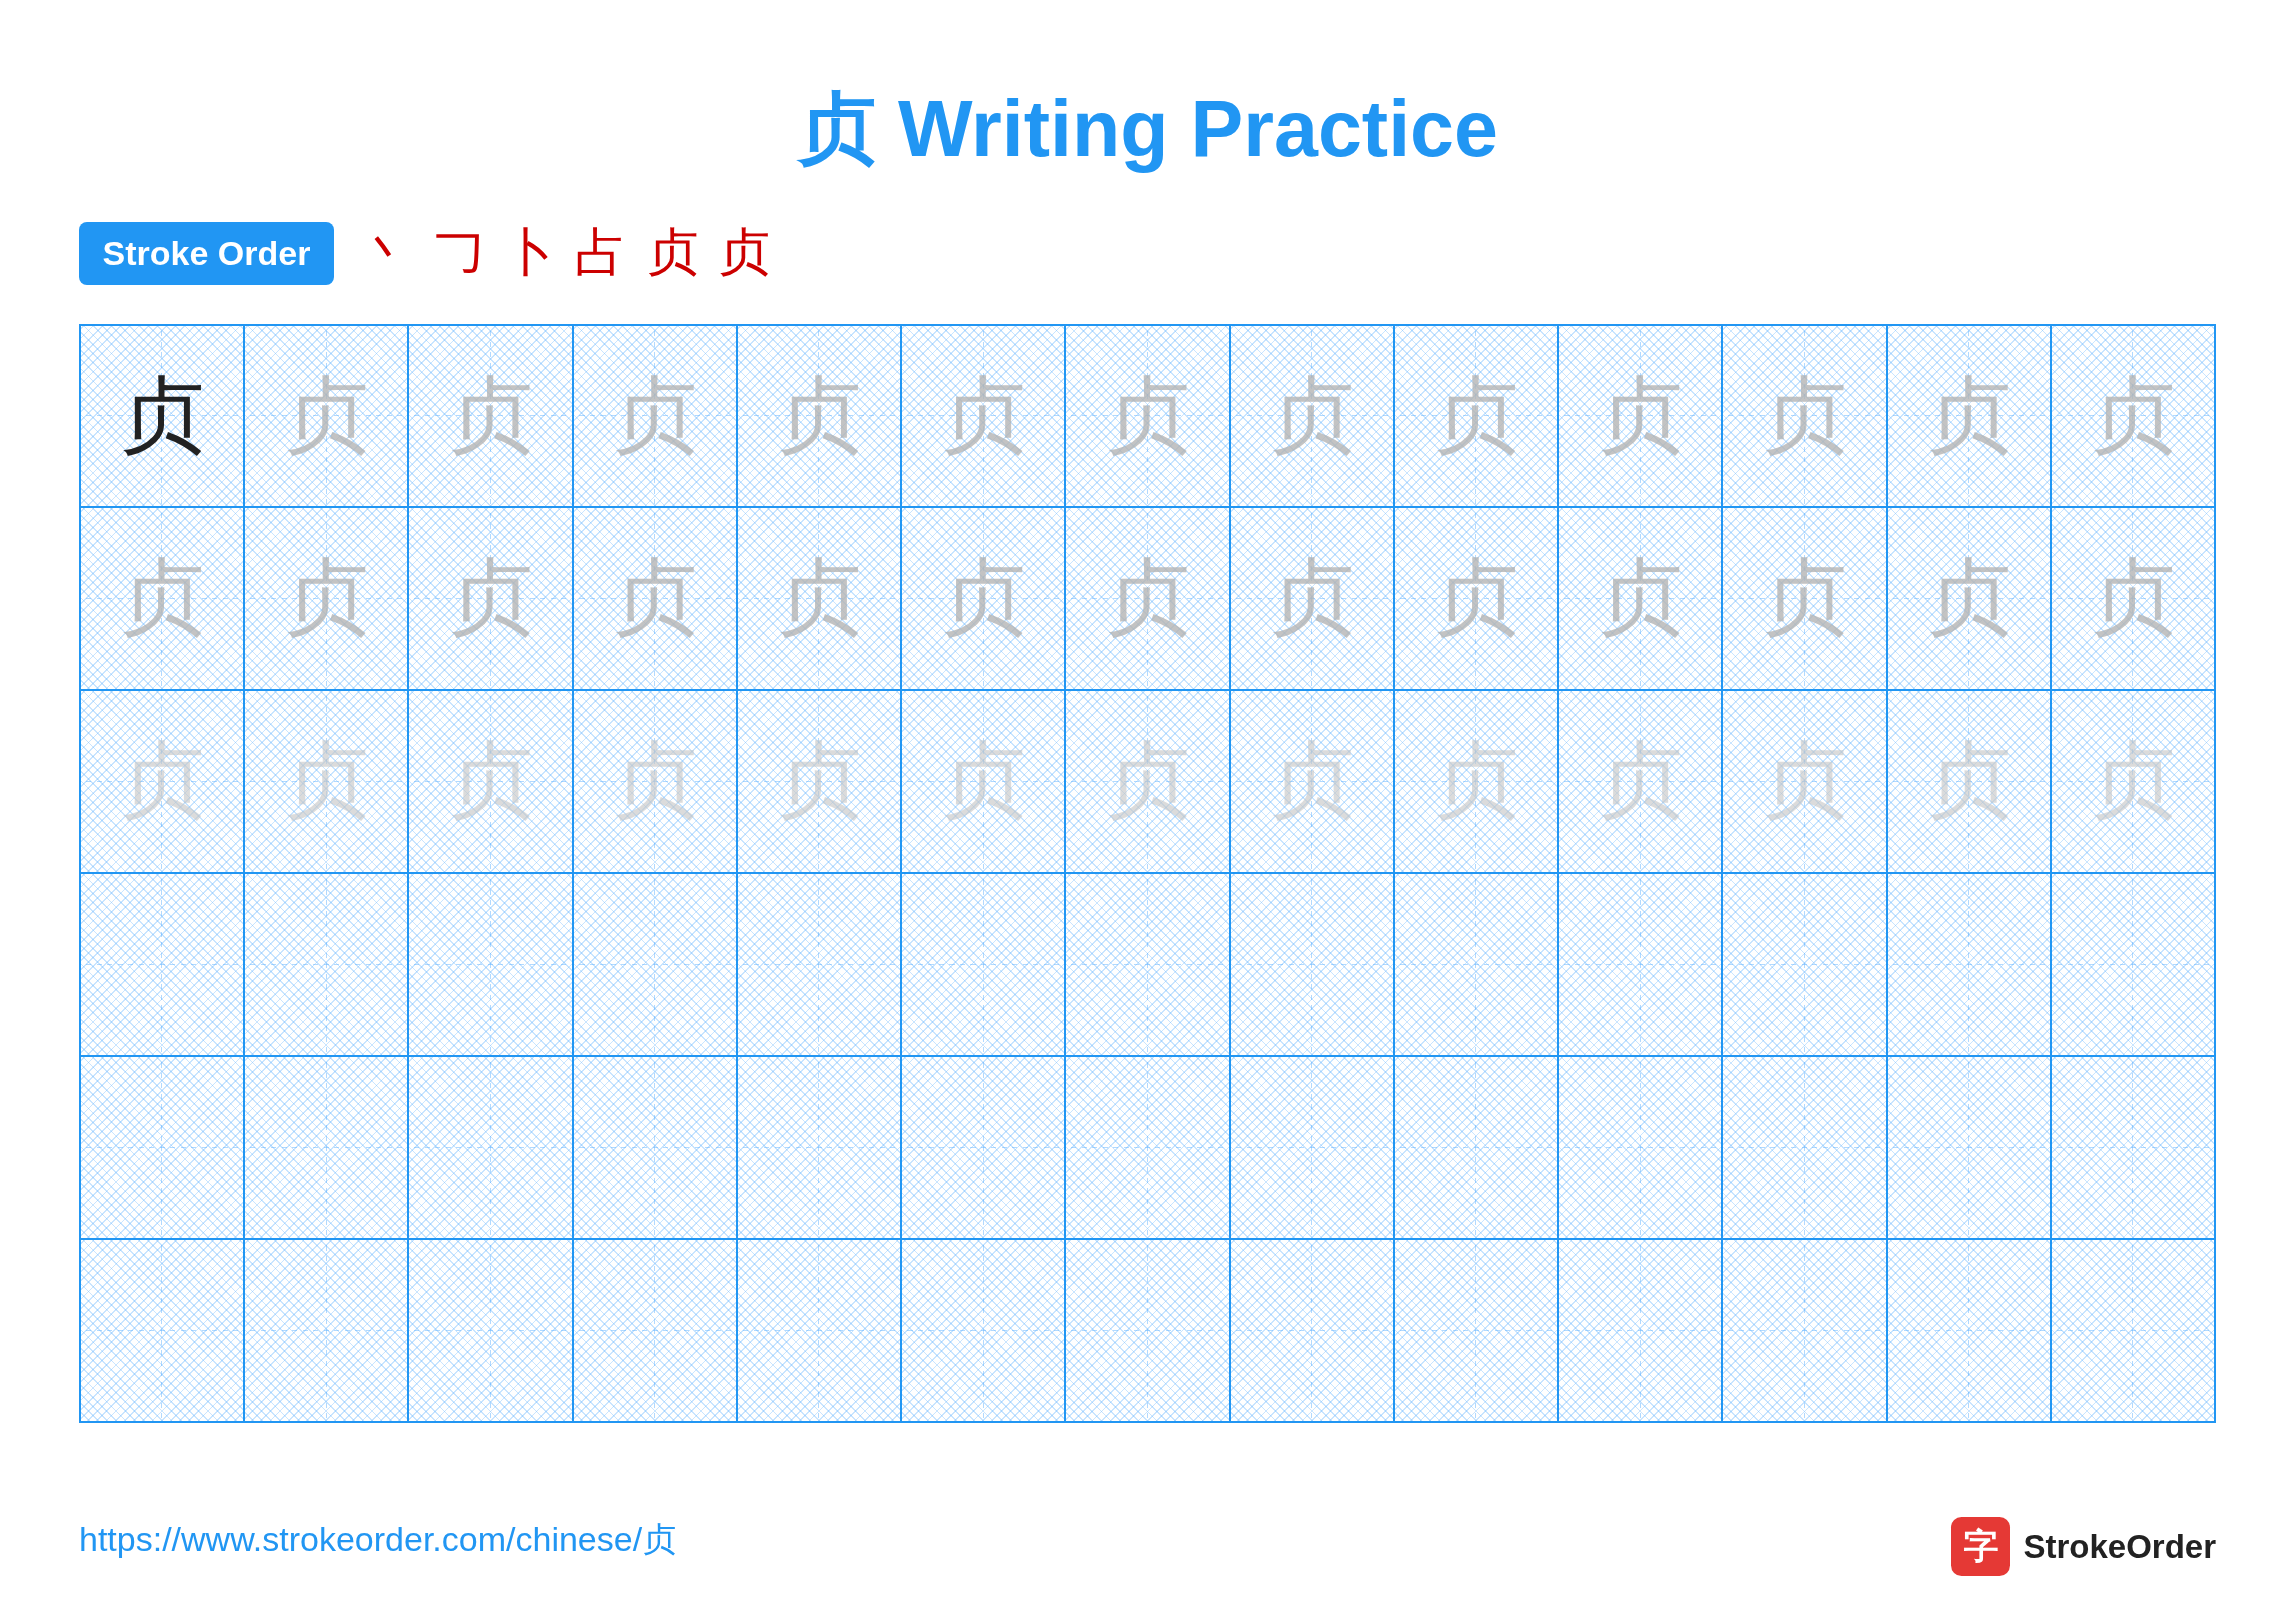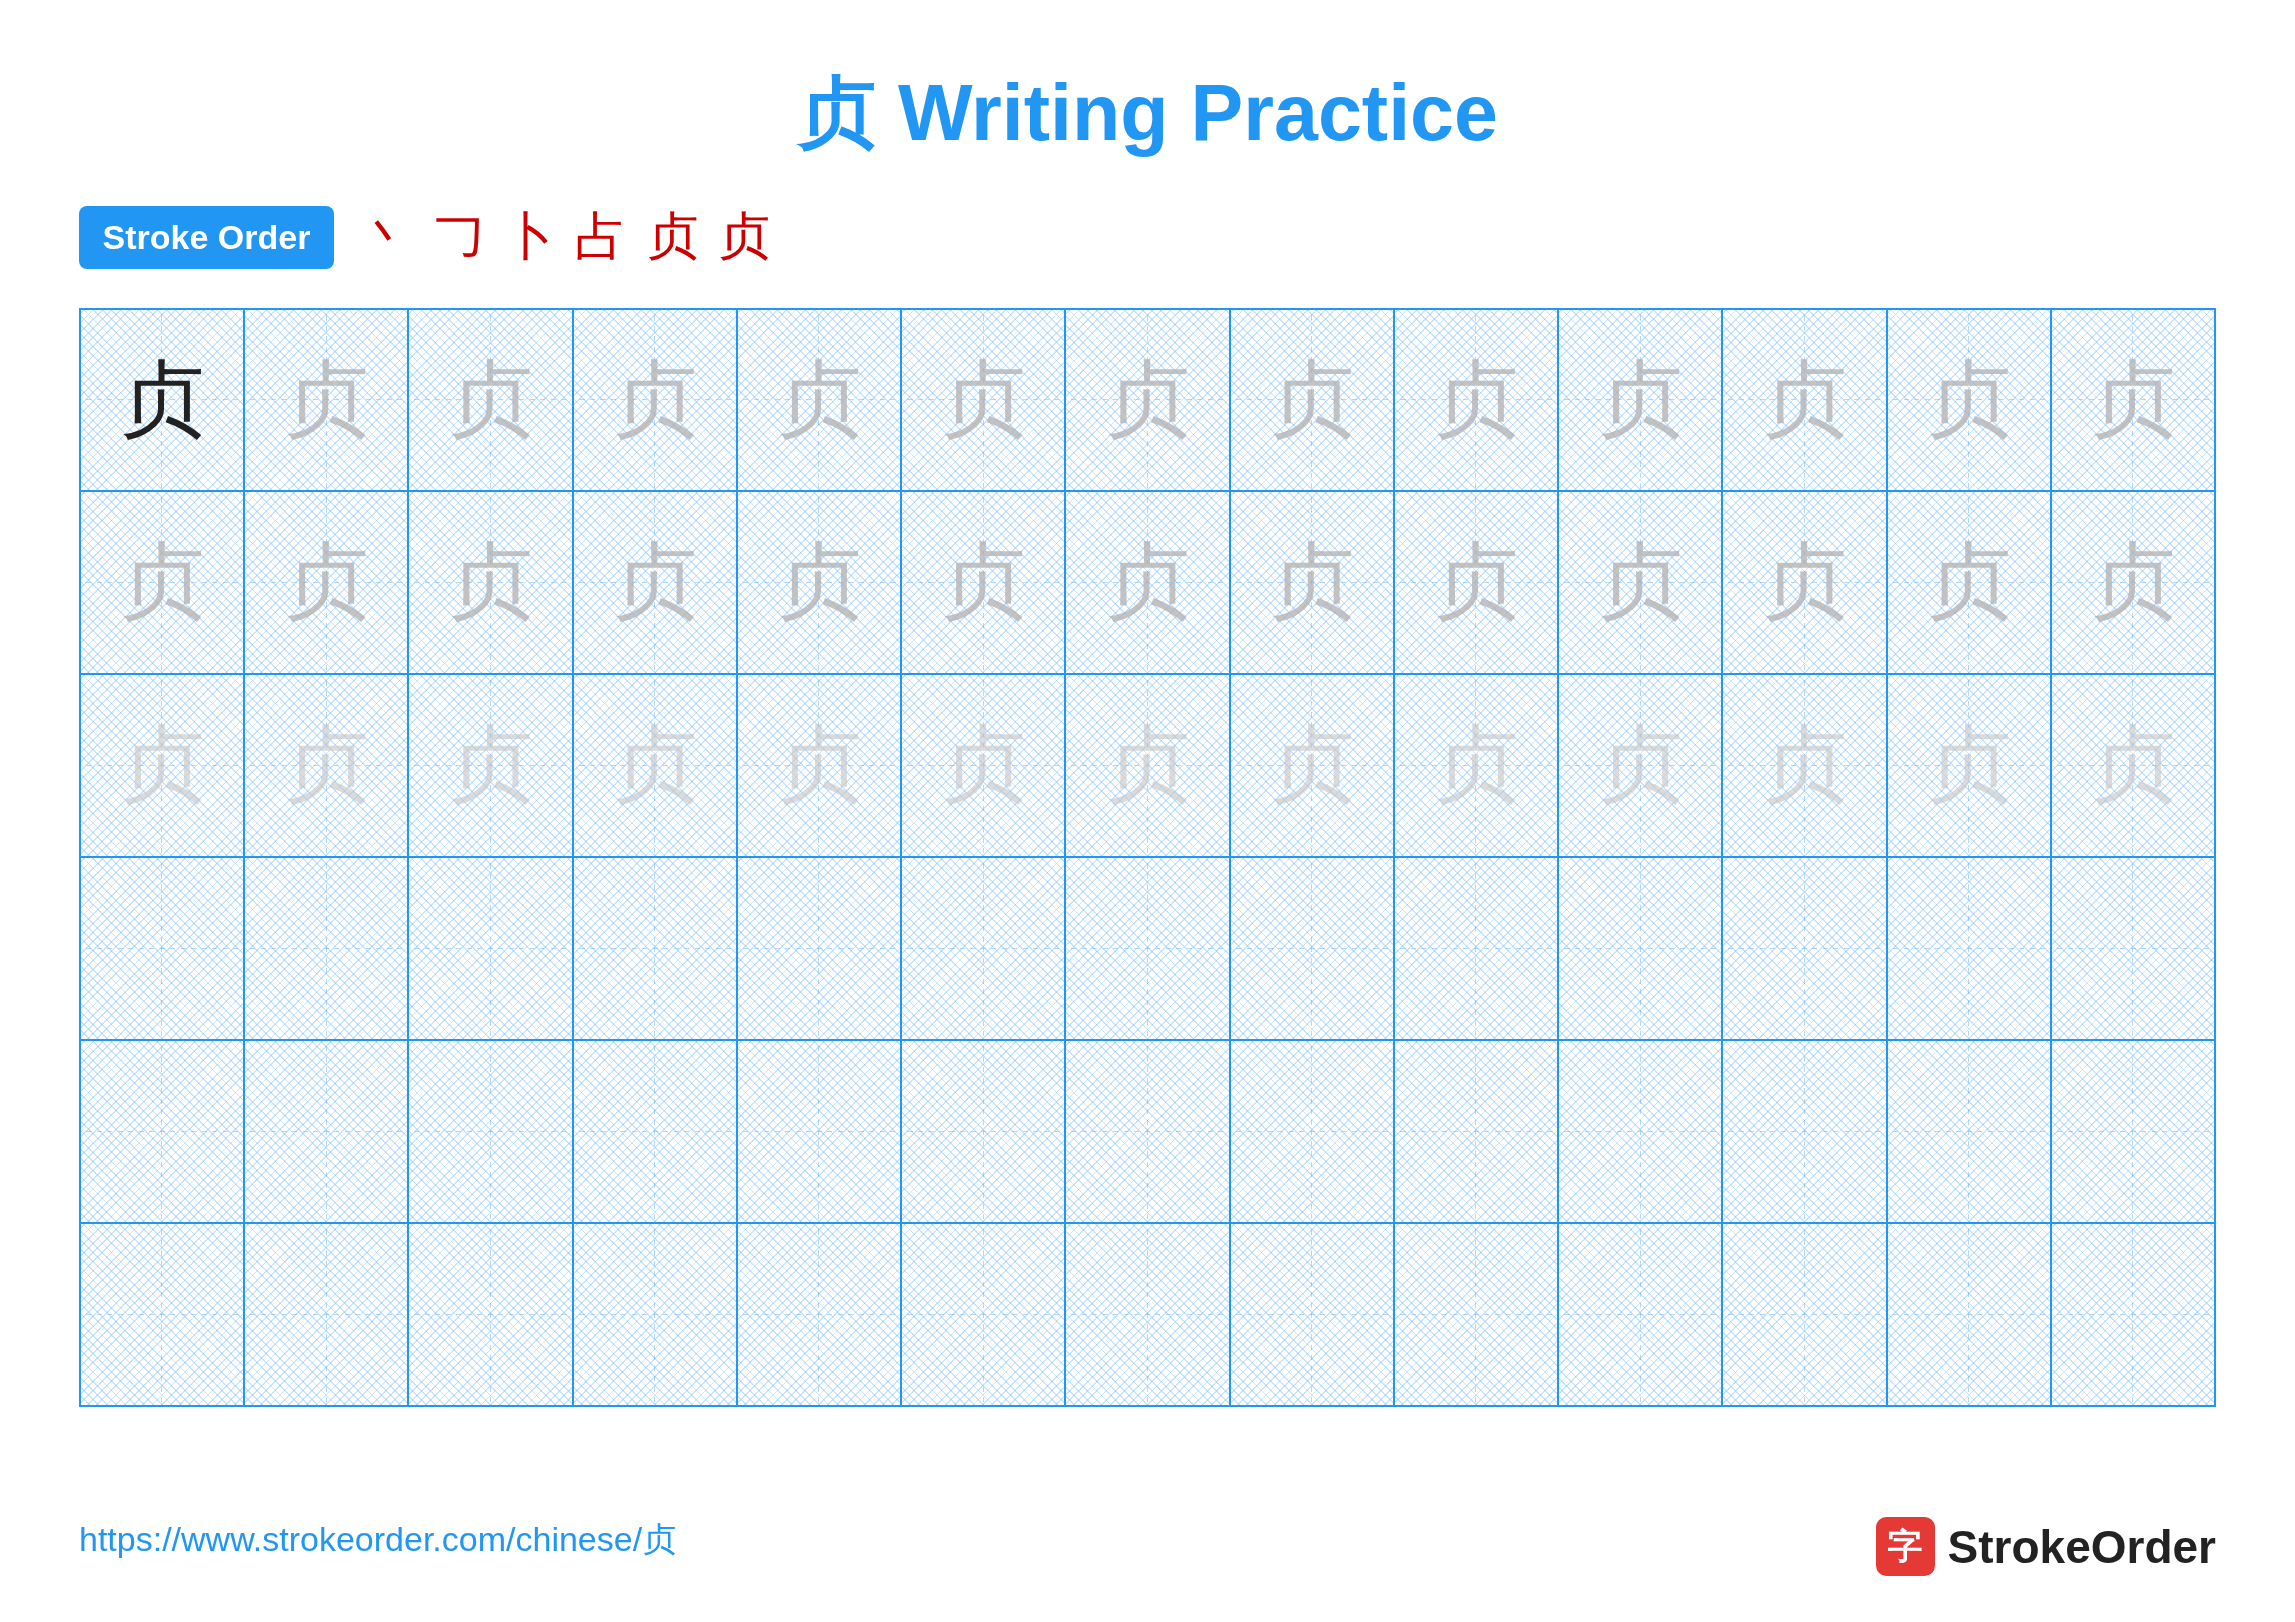--- a/index.html
+++ b/index.html
@@ -10,21 +10,21 @@
       height: 1622px;
       position: relative;
       overflow: hidden;
     }
 
     .page-container {
       width: 2295px;
       height: 1622px;
       background: #fff;
       position: relative;
-      padding: 48px 79px;
+      padding: 64px 79px;
     }
 
     .page-title {
       text-align: center;
       font-size: 79px;
       color: #2196F3;
       font-weight: bold;
       margin-bottom: 39px;
       margin-top: 13px;
     }
@@ -178,21 +178,21 @@
       border-radius: 10.5px;
       display: flex;
       align-items: center;
       justify-content: center;
       color: white;
       font-size: 35px;
       font-weight: bold;
     }
 
     .footer-brand-name {
-      font-size: 46px;
+      font-size: 33px;
       font-weight: bold;
       color: #222;
     }
   </style>
 </head>
 <body>
 
 <div class="page-container">
 
   <h1 class="page-title">贞 Writing Practice</h1>

